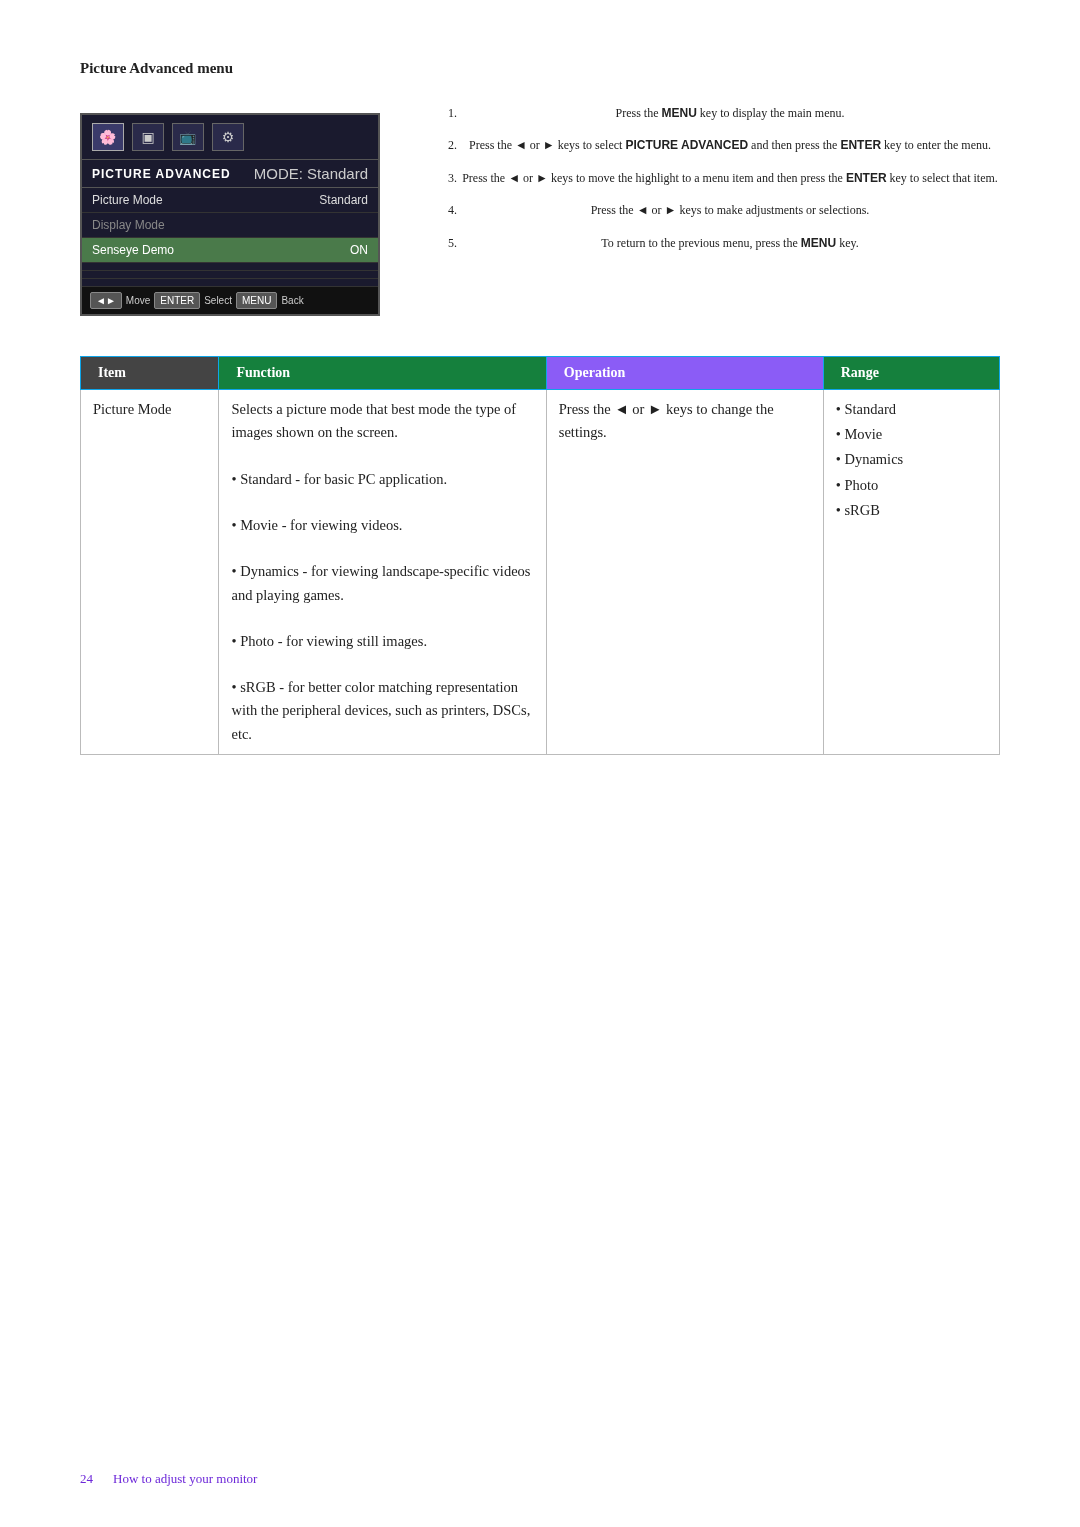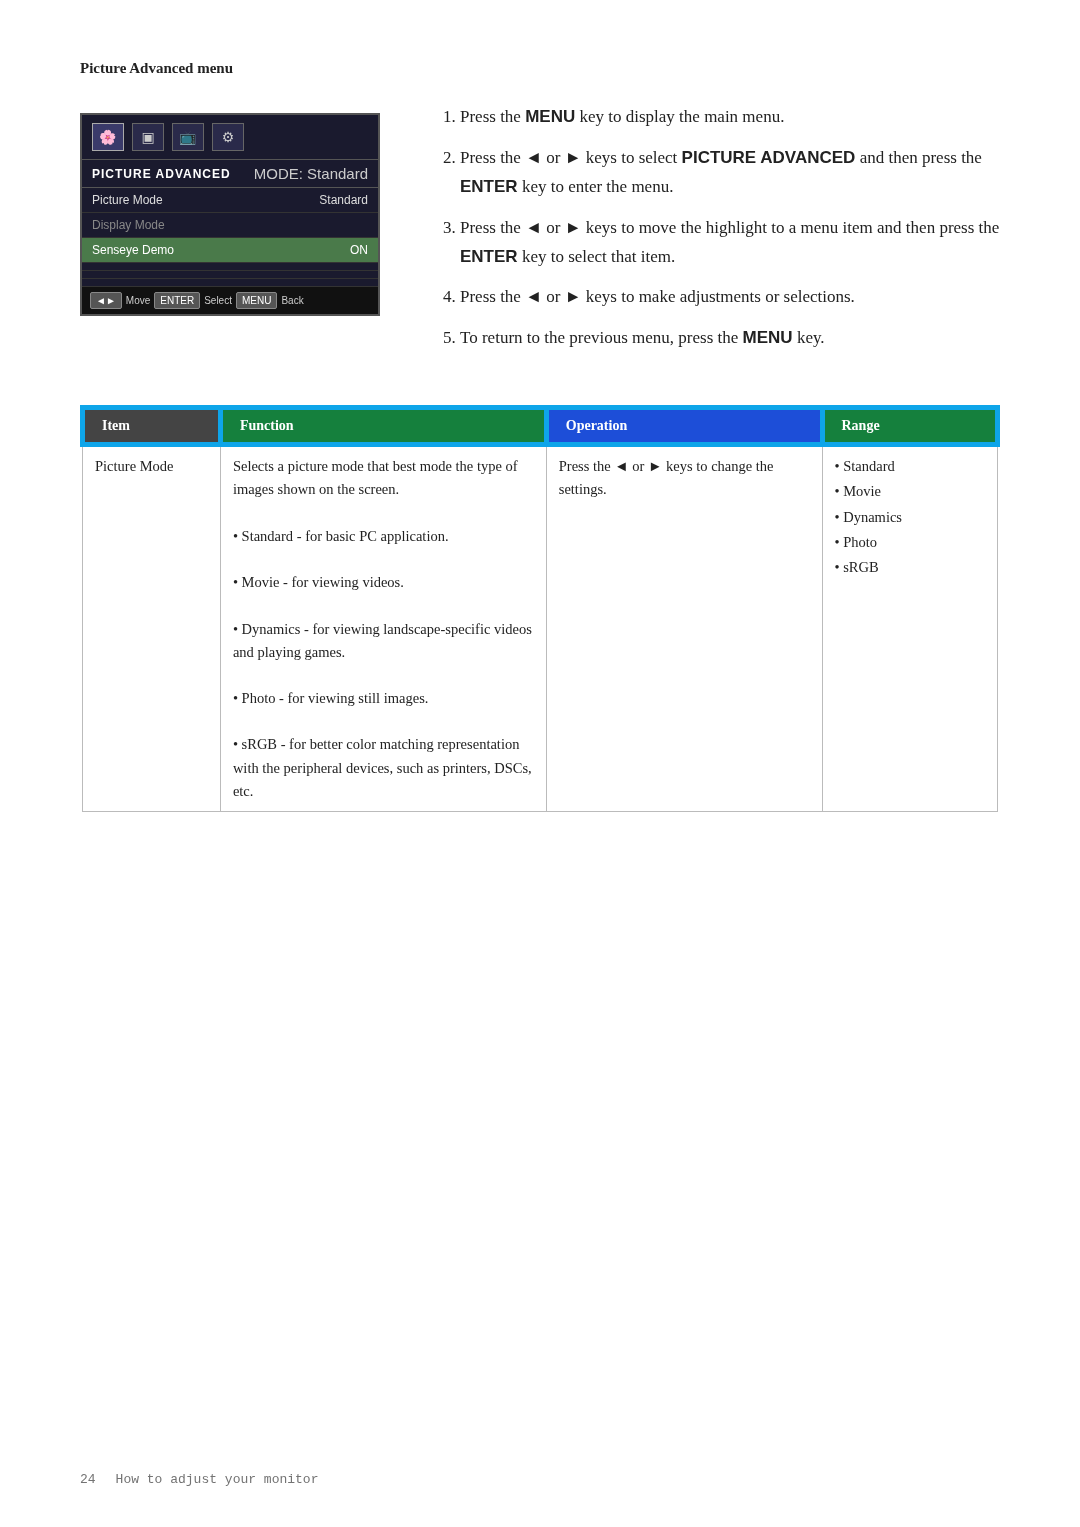--- a/index.html
+++ b/index.html
@@ -135,21 +135,22 @@
       padding-top: 0;
     }
 
     .instructions ol {
       padding-left: 20px;
       line-height: 1.7;
     }
 
     .instructions ol li {
       margin-bottom: 12px;
-      font-size: 17px;
+      font-size: 12px;
+      text-align: center;
     }
 
     .key-bold {
       font-weight: bold;
       font-family: Arial, sans-serif;
     }
 
     .arrow-key {
       font-weight: bold;
     }
@@ -162,35 +163,35 @@
       font-size: 14.5px;
     }
 
     .data-table th {
       background: #555;
       color: #fff;
       padding: 8px 17px;
       text-align: left;
       font-weight: bold;
       font-size: 14px;
-      border: 5px solid #0ea5e9;
+      border: 1px solid #0ea5e9;
     }
 
     .data-table th:first-child {
       background: #444;
       width: 110px;
     }
 
     .data-table th:nth-child(2) {
       background: #15803d;
       width: 260px;
     }
 
     .data-table th:nth-child(3) {
-      background: #1d4ed8;
+      background: #8b5cf6;
       width: 220px;
     }
 
     .data-table th:nth-child(4) {
       background: #15803d;
       width: 140px;
     }
 
     .data-table td {
       padding: 8px 12px;
@@ -217,22 +218,21 @@
     .bullet-list li {
       margin-bottom: 2px;
     }
 
     
     .page-footer {
       position: fixed;
       bottom: 40px;
       left: 80px;
       font-size: 13px;
-      color: #737373;
-      font-family: Liberation Mono, monospace;
+      color: #6d28d9;
     }
 
     .footer-content {
       display: flex;
       gap: 20px;
     }
 
     .page-num {
       font-size: 13px;
     }

